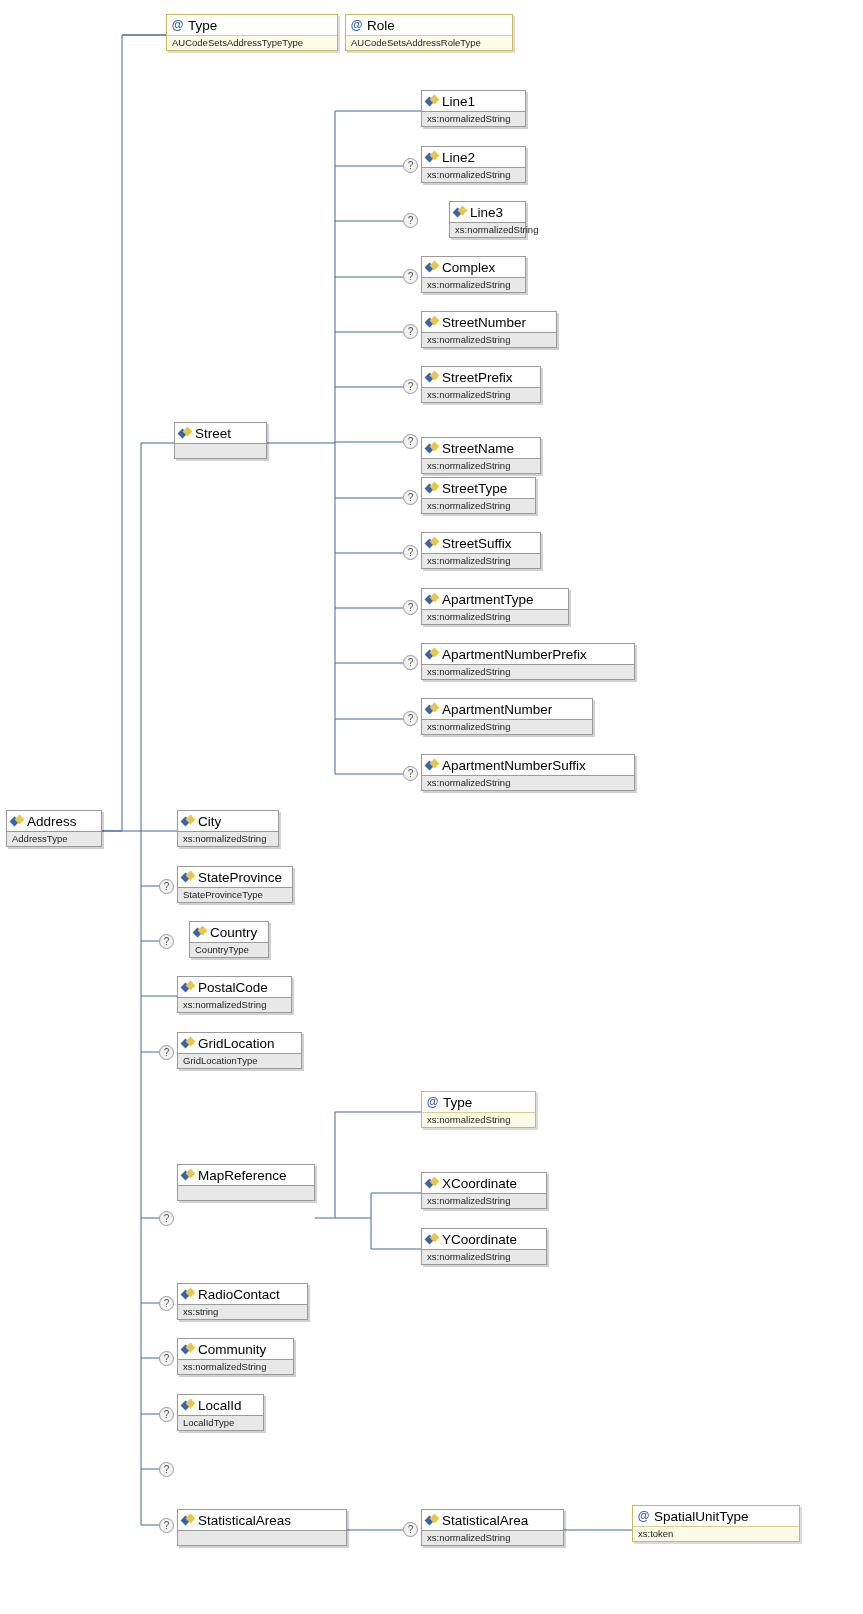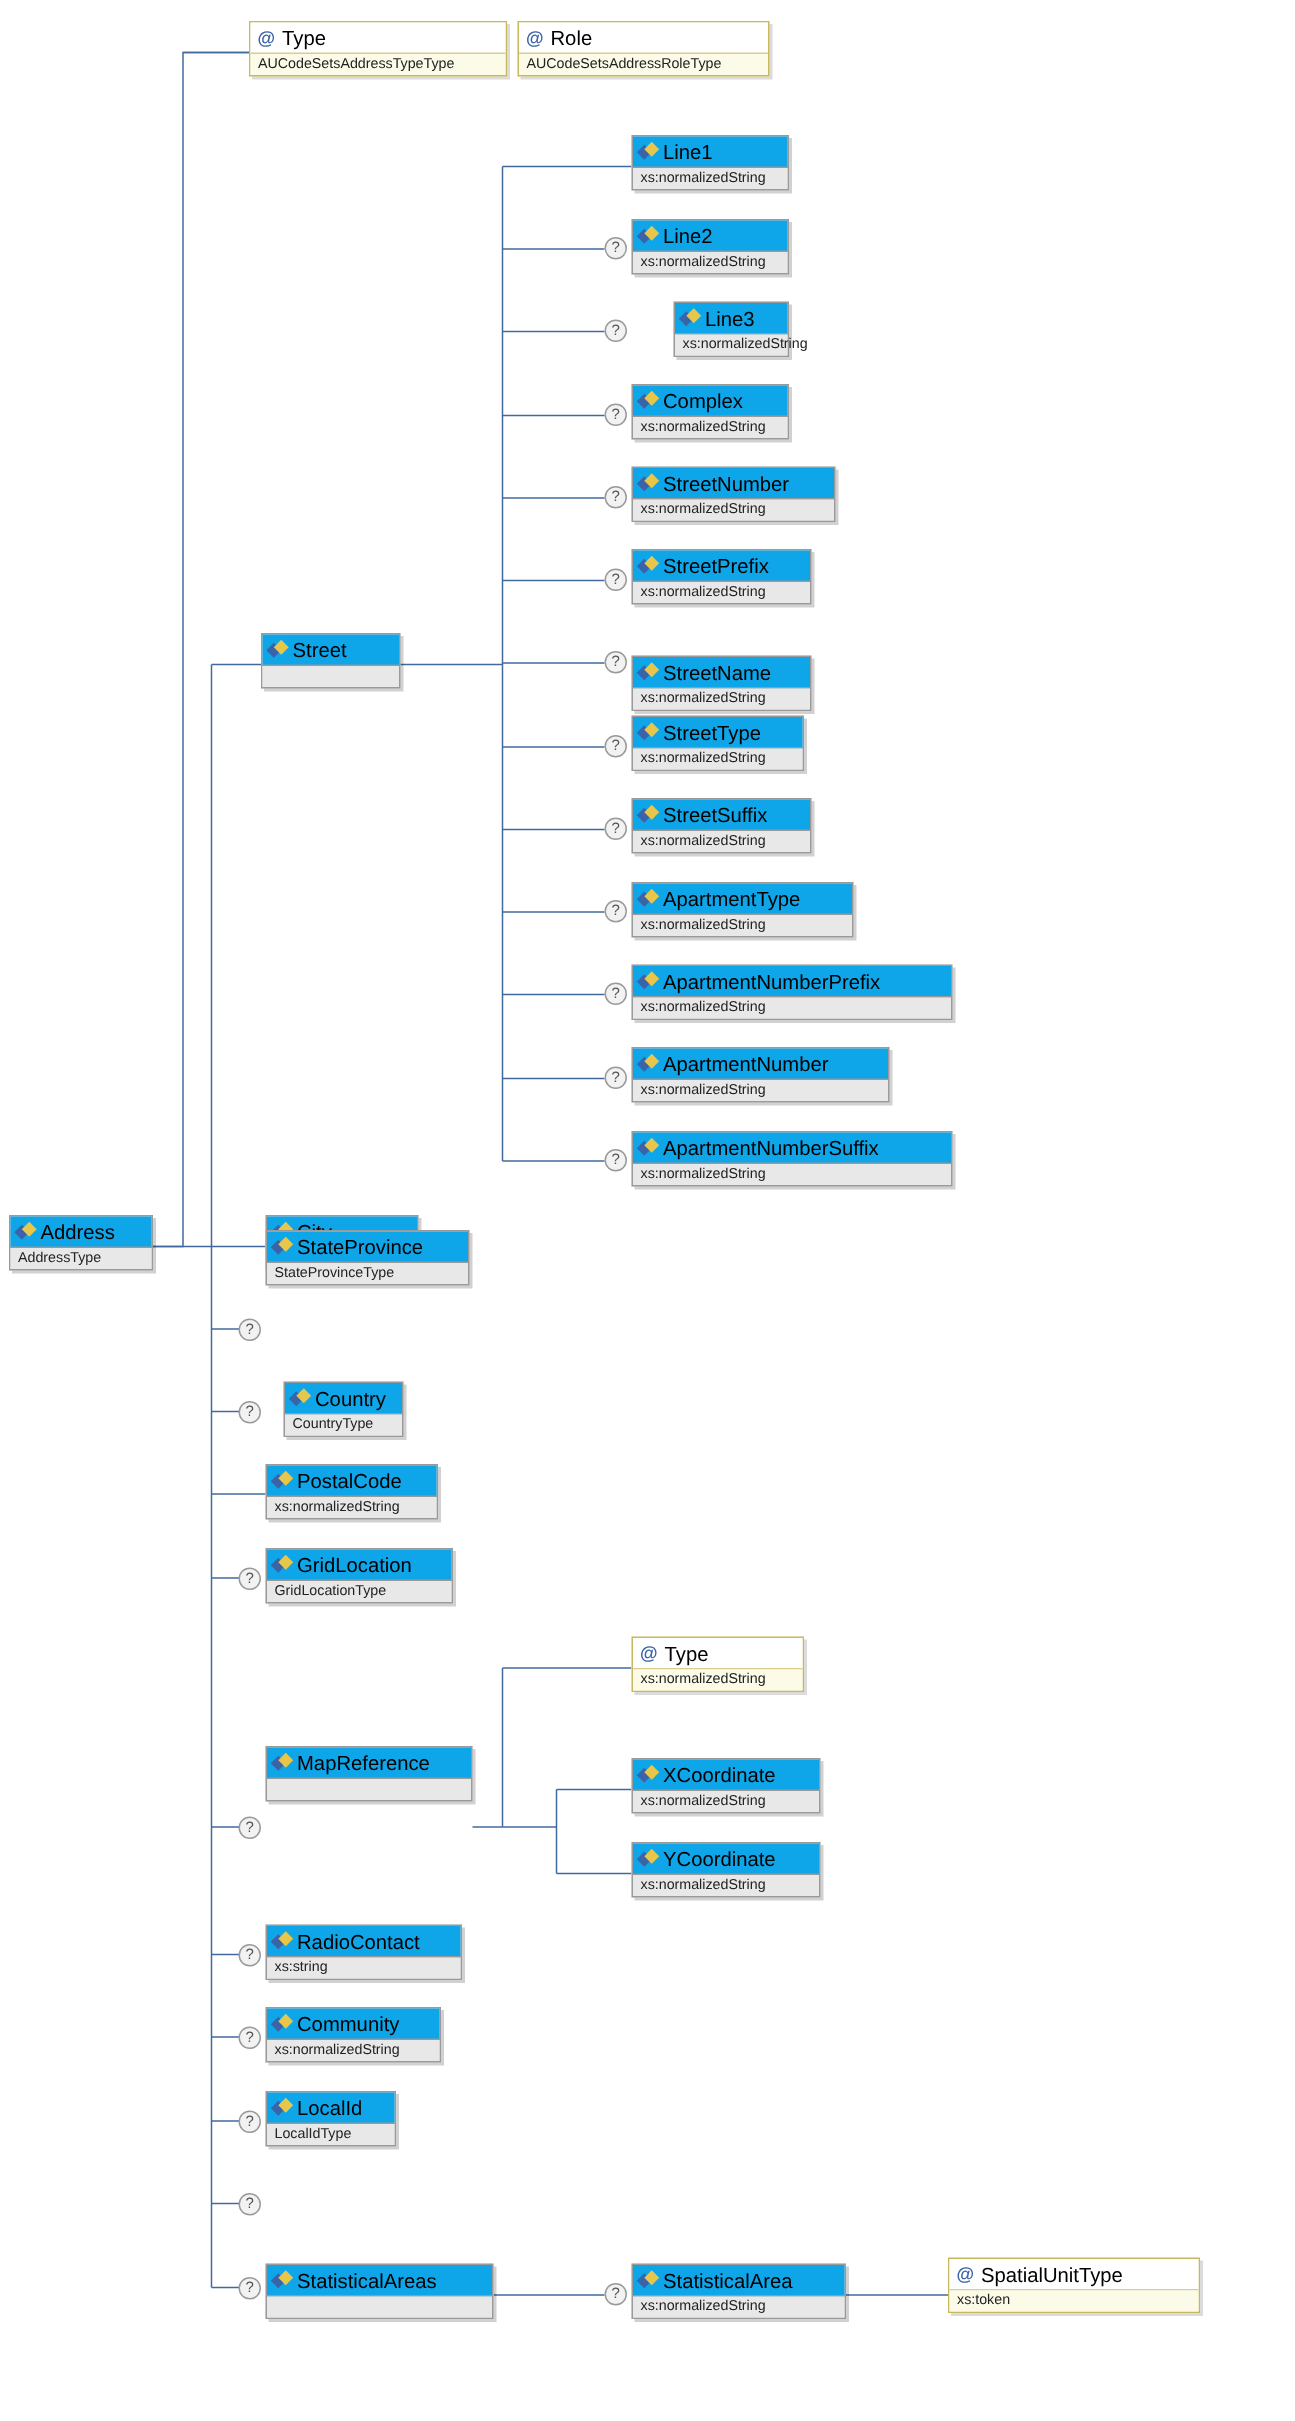--- a/index.html
+++ b/index.html
@@ -10,21 +10,21 @@
   
   .node{position:absolute;box-sizing:border-box;}
   .node .body{
     border:1px solid #9a9a9a;
     background:#e8e8e8;
     box-shadow:2px 2px 0 rgba(0,0,0,0.18);
     box-sizing:border-box;
     display:block;
   }
   .node .namerow{
-    background:#0ea5e9;
+    background:#ffffff;
     border-bottom:1px solid #9a9a9a;
     padding:2px 5px 2px 4px;
     display:flex;
     align-items:center;
     gap:4px;
     height:21px;
     box-sizing:border-box;
   }
   .node .name{
     font-size:13.5px;
@@ -316,21 +316,21 @@
     <div class="body">
       <div class="namerow">
         <span class="eicon"></span>
         <span class="name">City</span>
       </div>
       <div class="type">xs:normalizedString</div>
     </div>
   </div>
 
   <div class="qmark" style="left:159px;top:879px;">?</div>
-  <div class="node" style="left:177px;top:820px;width:136px;">
+  <div class="node" style="left:177px;top:866px;width:116px;">
     <div class="body">
       <div class="namerow">
         <span class="eicon"></span>
         <span class="name">StateProvince</span>
       </div>
       <div class="type">StateProvinceType</div>
     </div>
   </div>
 
   <div class="qmark" style="left:159px;top:934px;">?</div>
@@ -435,21 +435,21 @@
         <span class="eicon"></span>
         <span class="name">LocalId</span>
       </div>
       <div class="type">LocalIdType</div>
     </div>
   </div>
 
   <div class="qmark" style="left:159px;top:1462px;">?</div>
 
   <div class="qmark" style="left:159px;top:1518px;">?</div>
-  <div class="node" style="left:177px;top:1509px;width:152px;">
+  <div class="node" style="left:177px;top:1509px;width:170px;">
     <div class="body">
       <div class="namerow">
         <span class="eicon"></span>
         <span class="name">StatisticalAreas</span>
       </div>
       <div class="type">&nbsp;</div>
     </div>
   </div>
 
   <div class="qmark" style="left:403px;top:1522px;">?</div>

